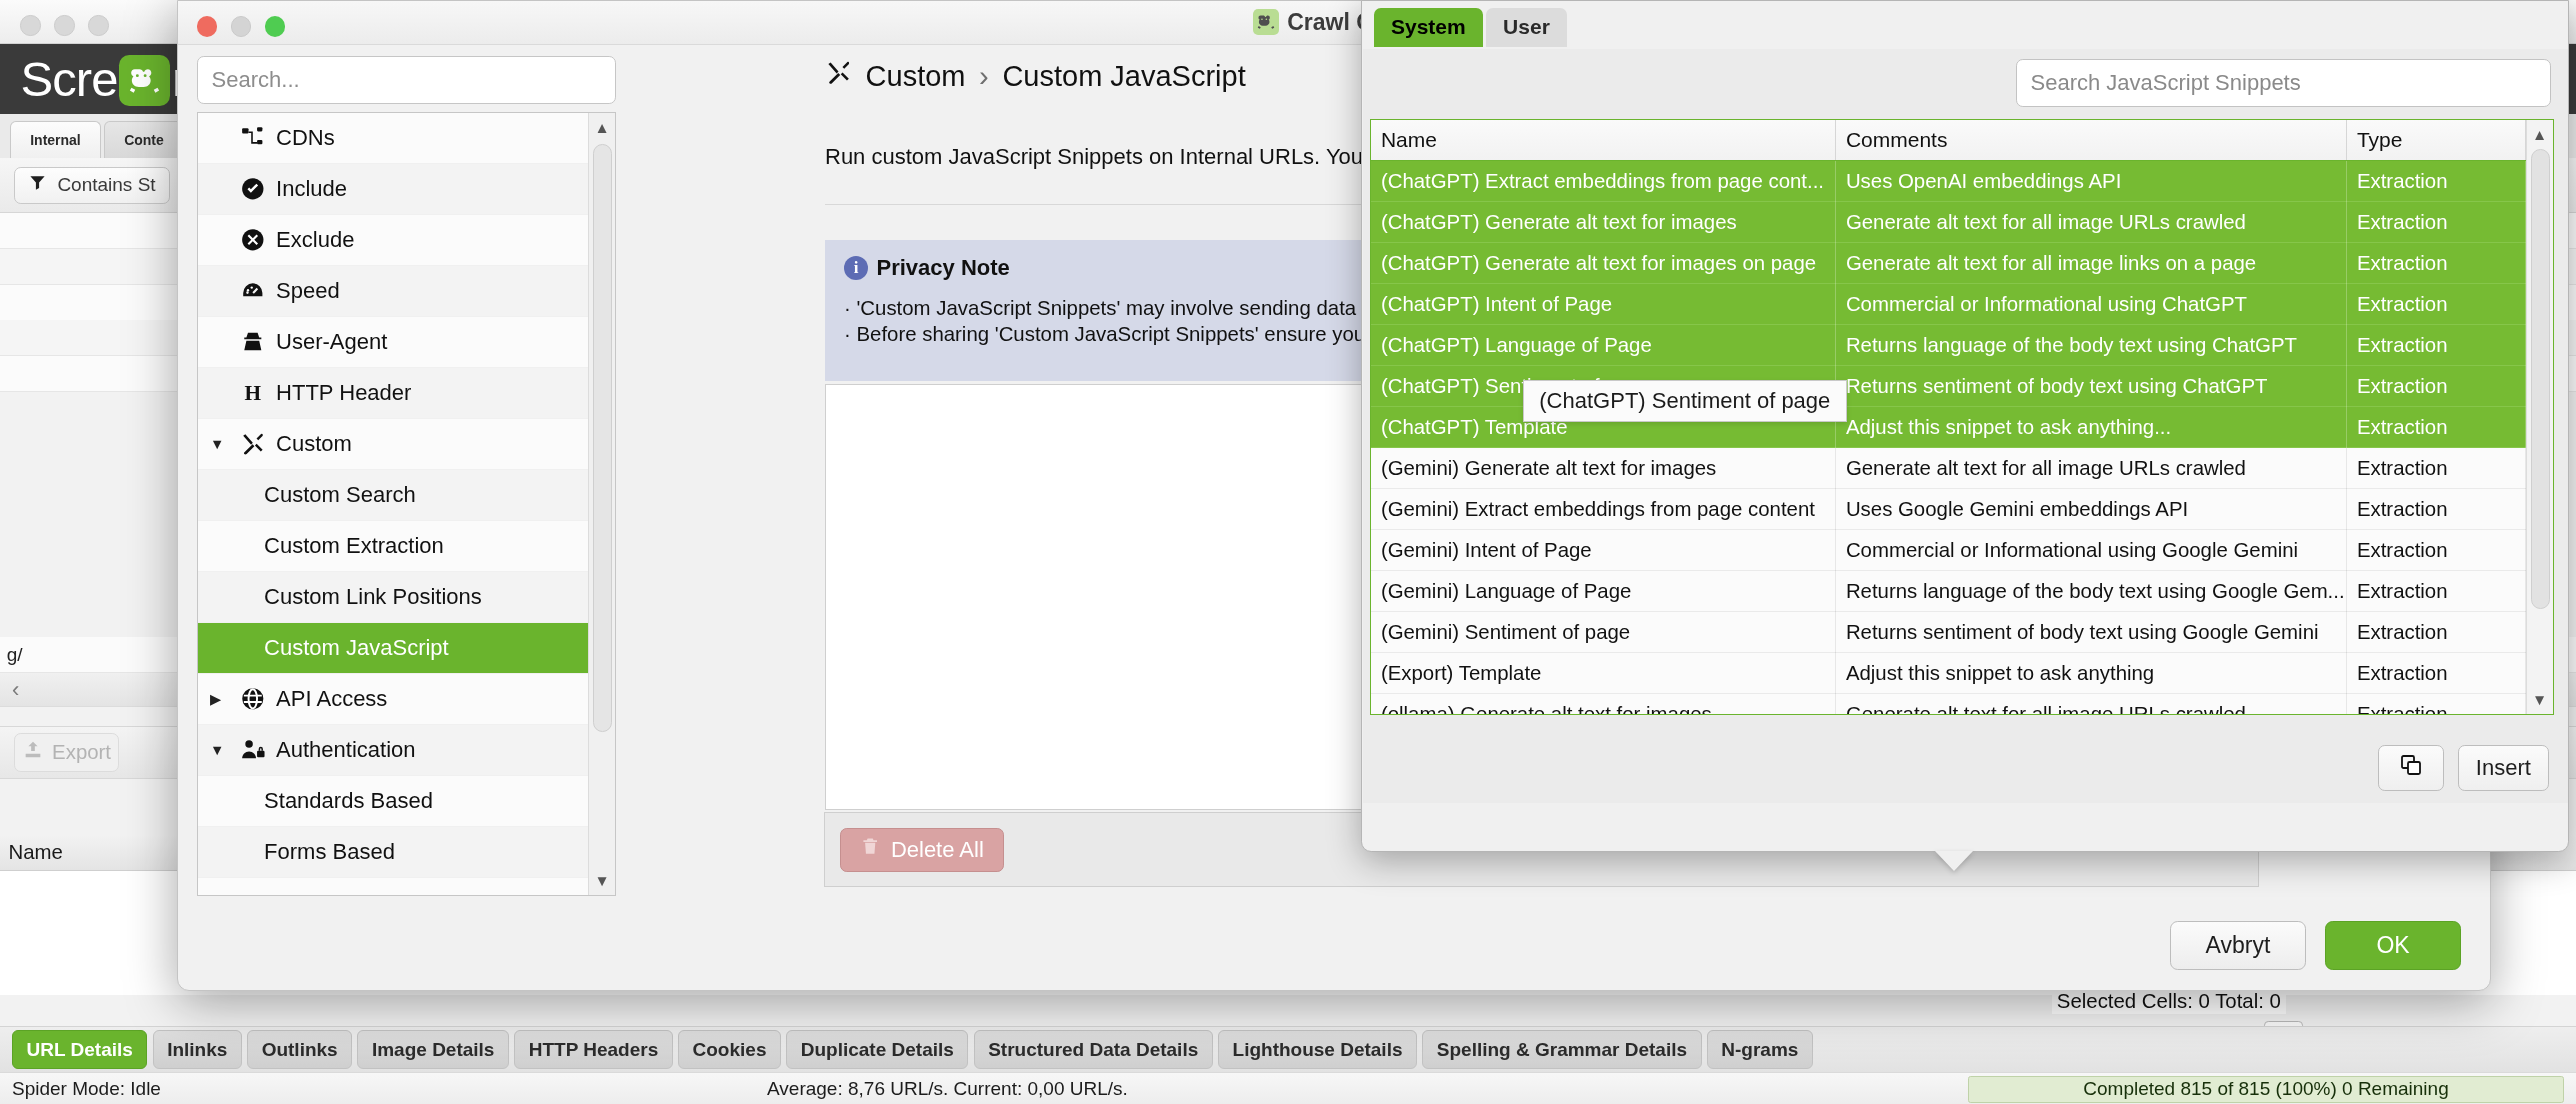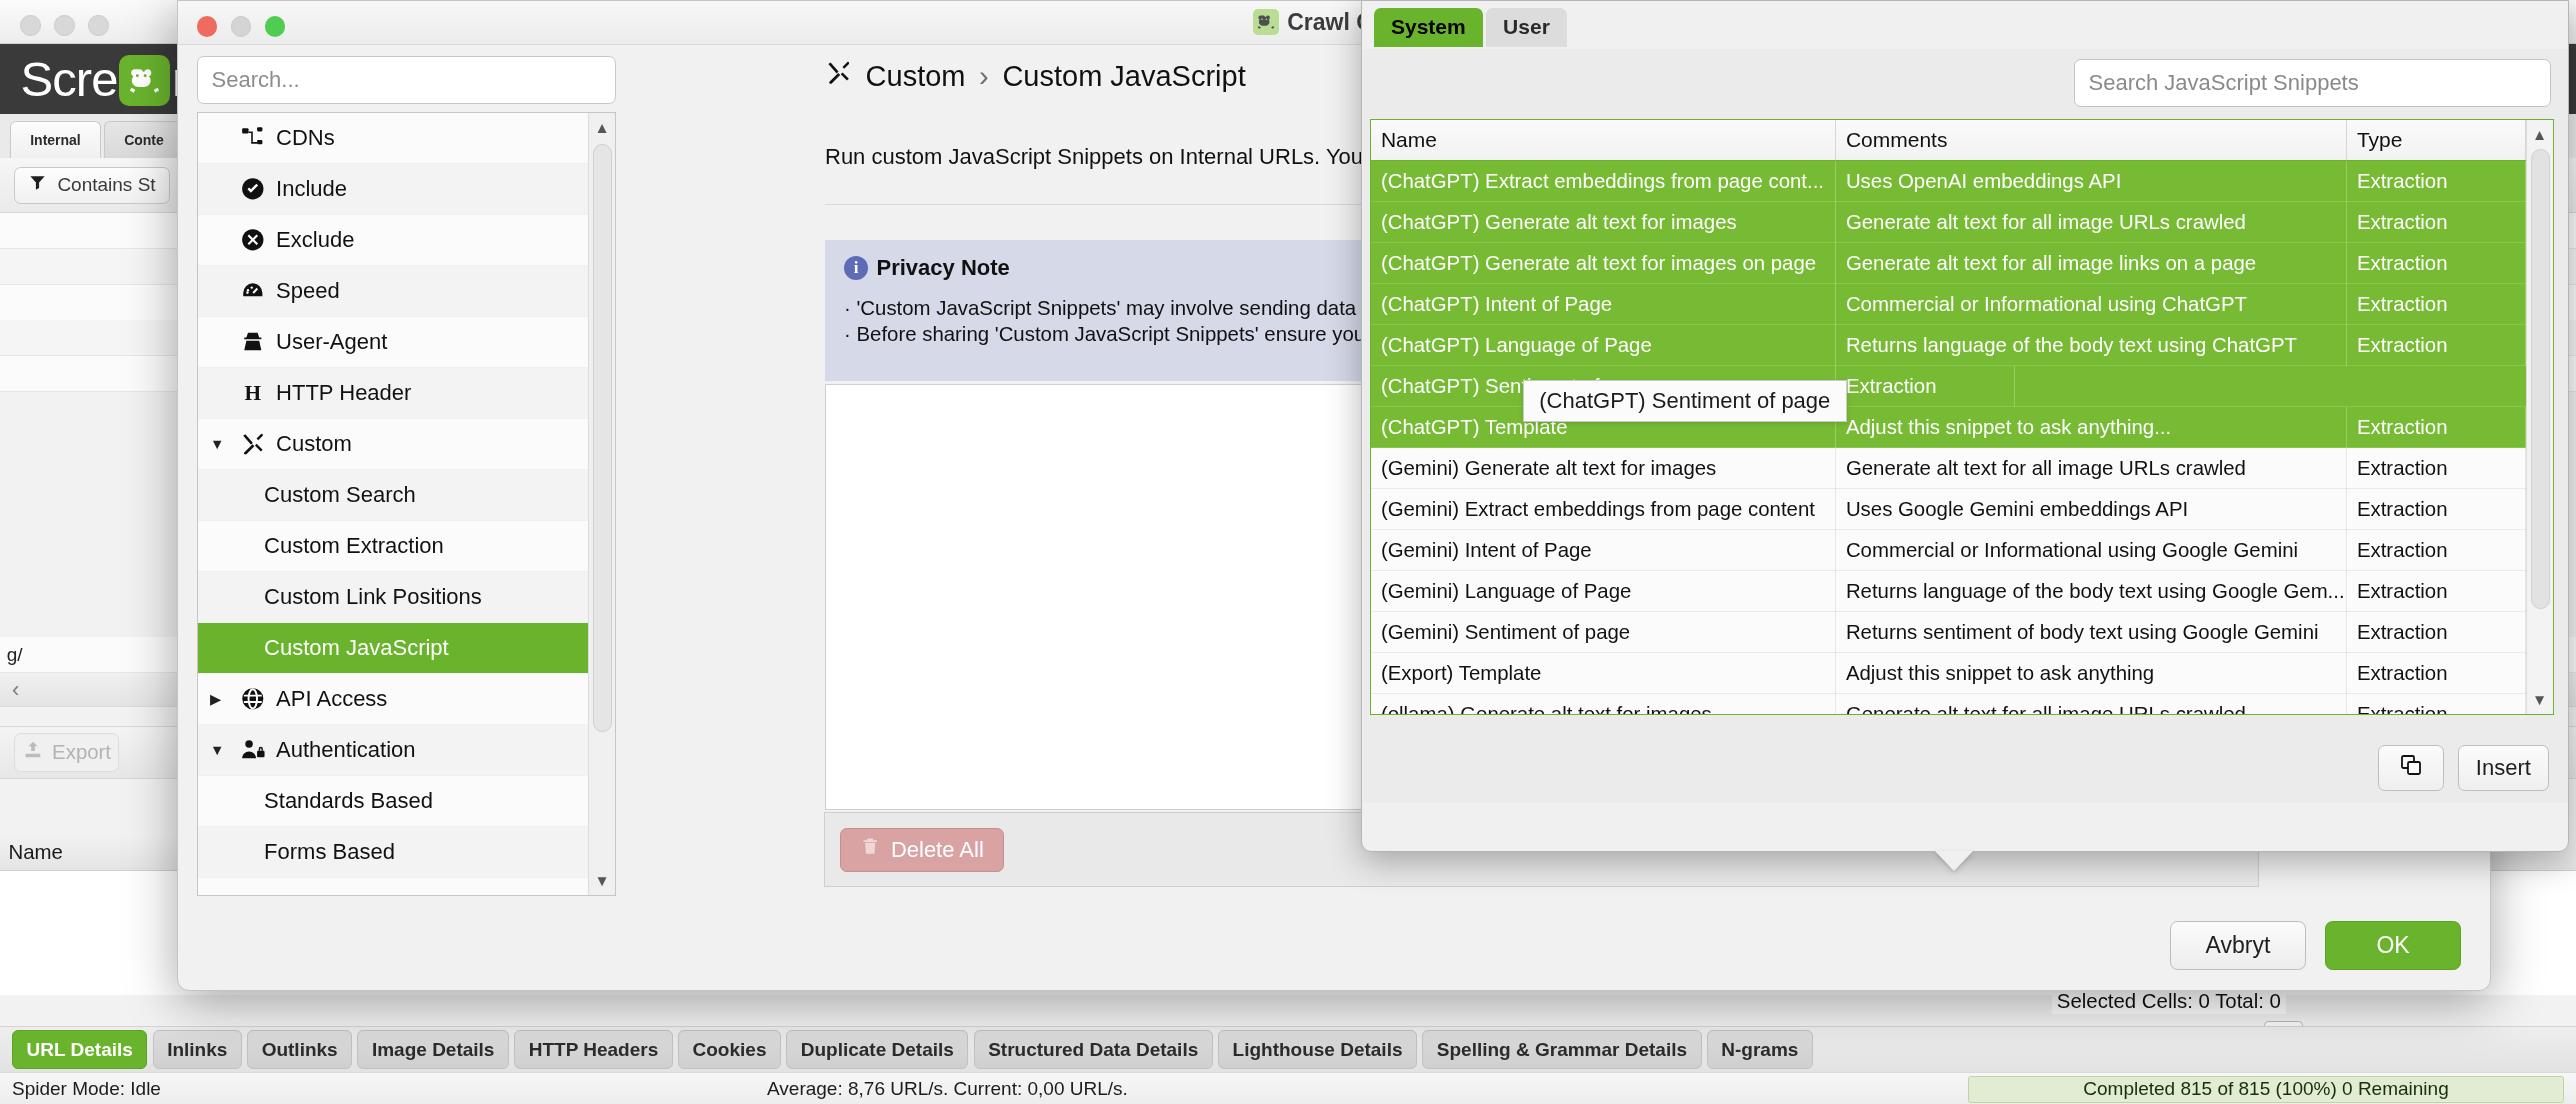--- a/index.html
+++ b/index.html
@@ -255,21 +255,21 @@
     height:39px; padding:0 17px; display:flex; align-items:center;
     font-size:21px; font-weight:bold; color:#2a2a2a;
     background:#dcdcdc; border-radius:6.8px 6.8px 0 0;
   }
   .ptab.active{ background:#6ab42d; color:#000000; }
   .popup-body{
     position:absolute; left:0.9px; top:48px; width:1205px; height:754px;
     background:#ebebeb;
   }
   .snippet-search{
-    position:absolute; right:17px; top:10.2px; width:477px; height:48px;
+    position:absolute; right:17px; top:10.2px; width:535px; height:48px;
     border:0.9px solid #c3c3c3; border-radius:6.8px; background:#ffffff;
     font-size:22px; padding:0 13.6px; color:#222;
     font-family:"Liberation Sans", sans-serif;
     margin-left:21px;
   }
   .snippet-search::placeholder{ color:#8a8a8a; }
 
   .tbl{
     position:absolute; left:6.8px; top:70px; width:1184px; height:596px;
     border:0.9px solid #6ab42d; background:#ffffff; overflow:hidden;
@@ -661,20 +661,21 @@
             <div class="td c2">Commercial or Informational using ChatGPT</div>
             <div class="td c3">Extraction</div>
           </div>
           <div class="tr sel">
             <div class="td c1">(ChatGPT) Language of Page</div>
             <div class="td c2">Returns language of the body text using ChatGPT</div>
             <div class="td c3">Extraction</div>
           </div>
           <div class="tr sel">
             <div class="td c1">(ChatGPT) Sentiment of page</div>
+            <div class="td c2">Returns sentiment of body text using ChatGPT</div>
             <div class="td c3">Extraction</div>
           </div>
           <div class="tr sel">
             <div class="td c1">(ChatGPT) Template</div>
             <div class="td c2">Adjust this snippet to ask anything...</div>
             <div class="td c3">Extraction</div>
           </div>
           <div class="tr">
             <div class="td c1">(Gemini) Generate alt text for images</div>
             <div class="td c2">Generate alt text for all image URLs crawled</div>

